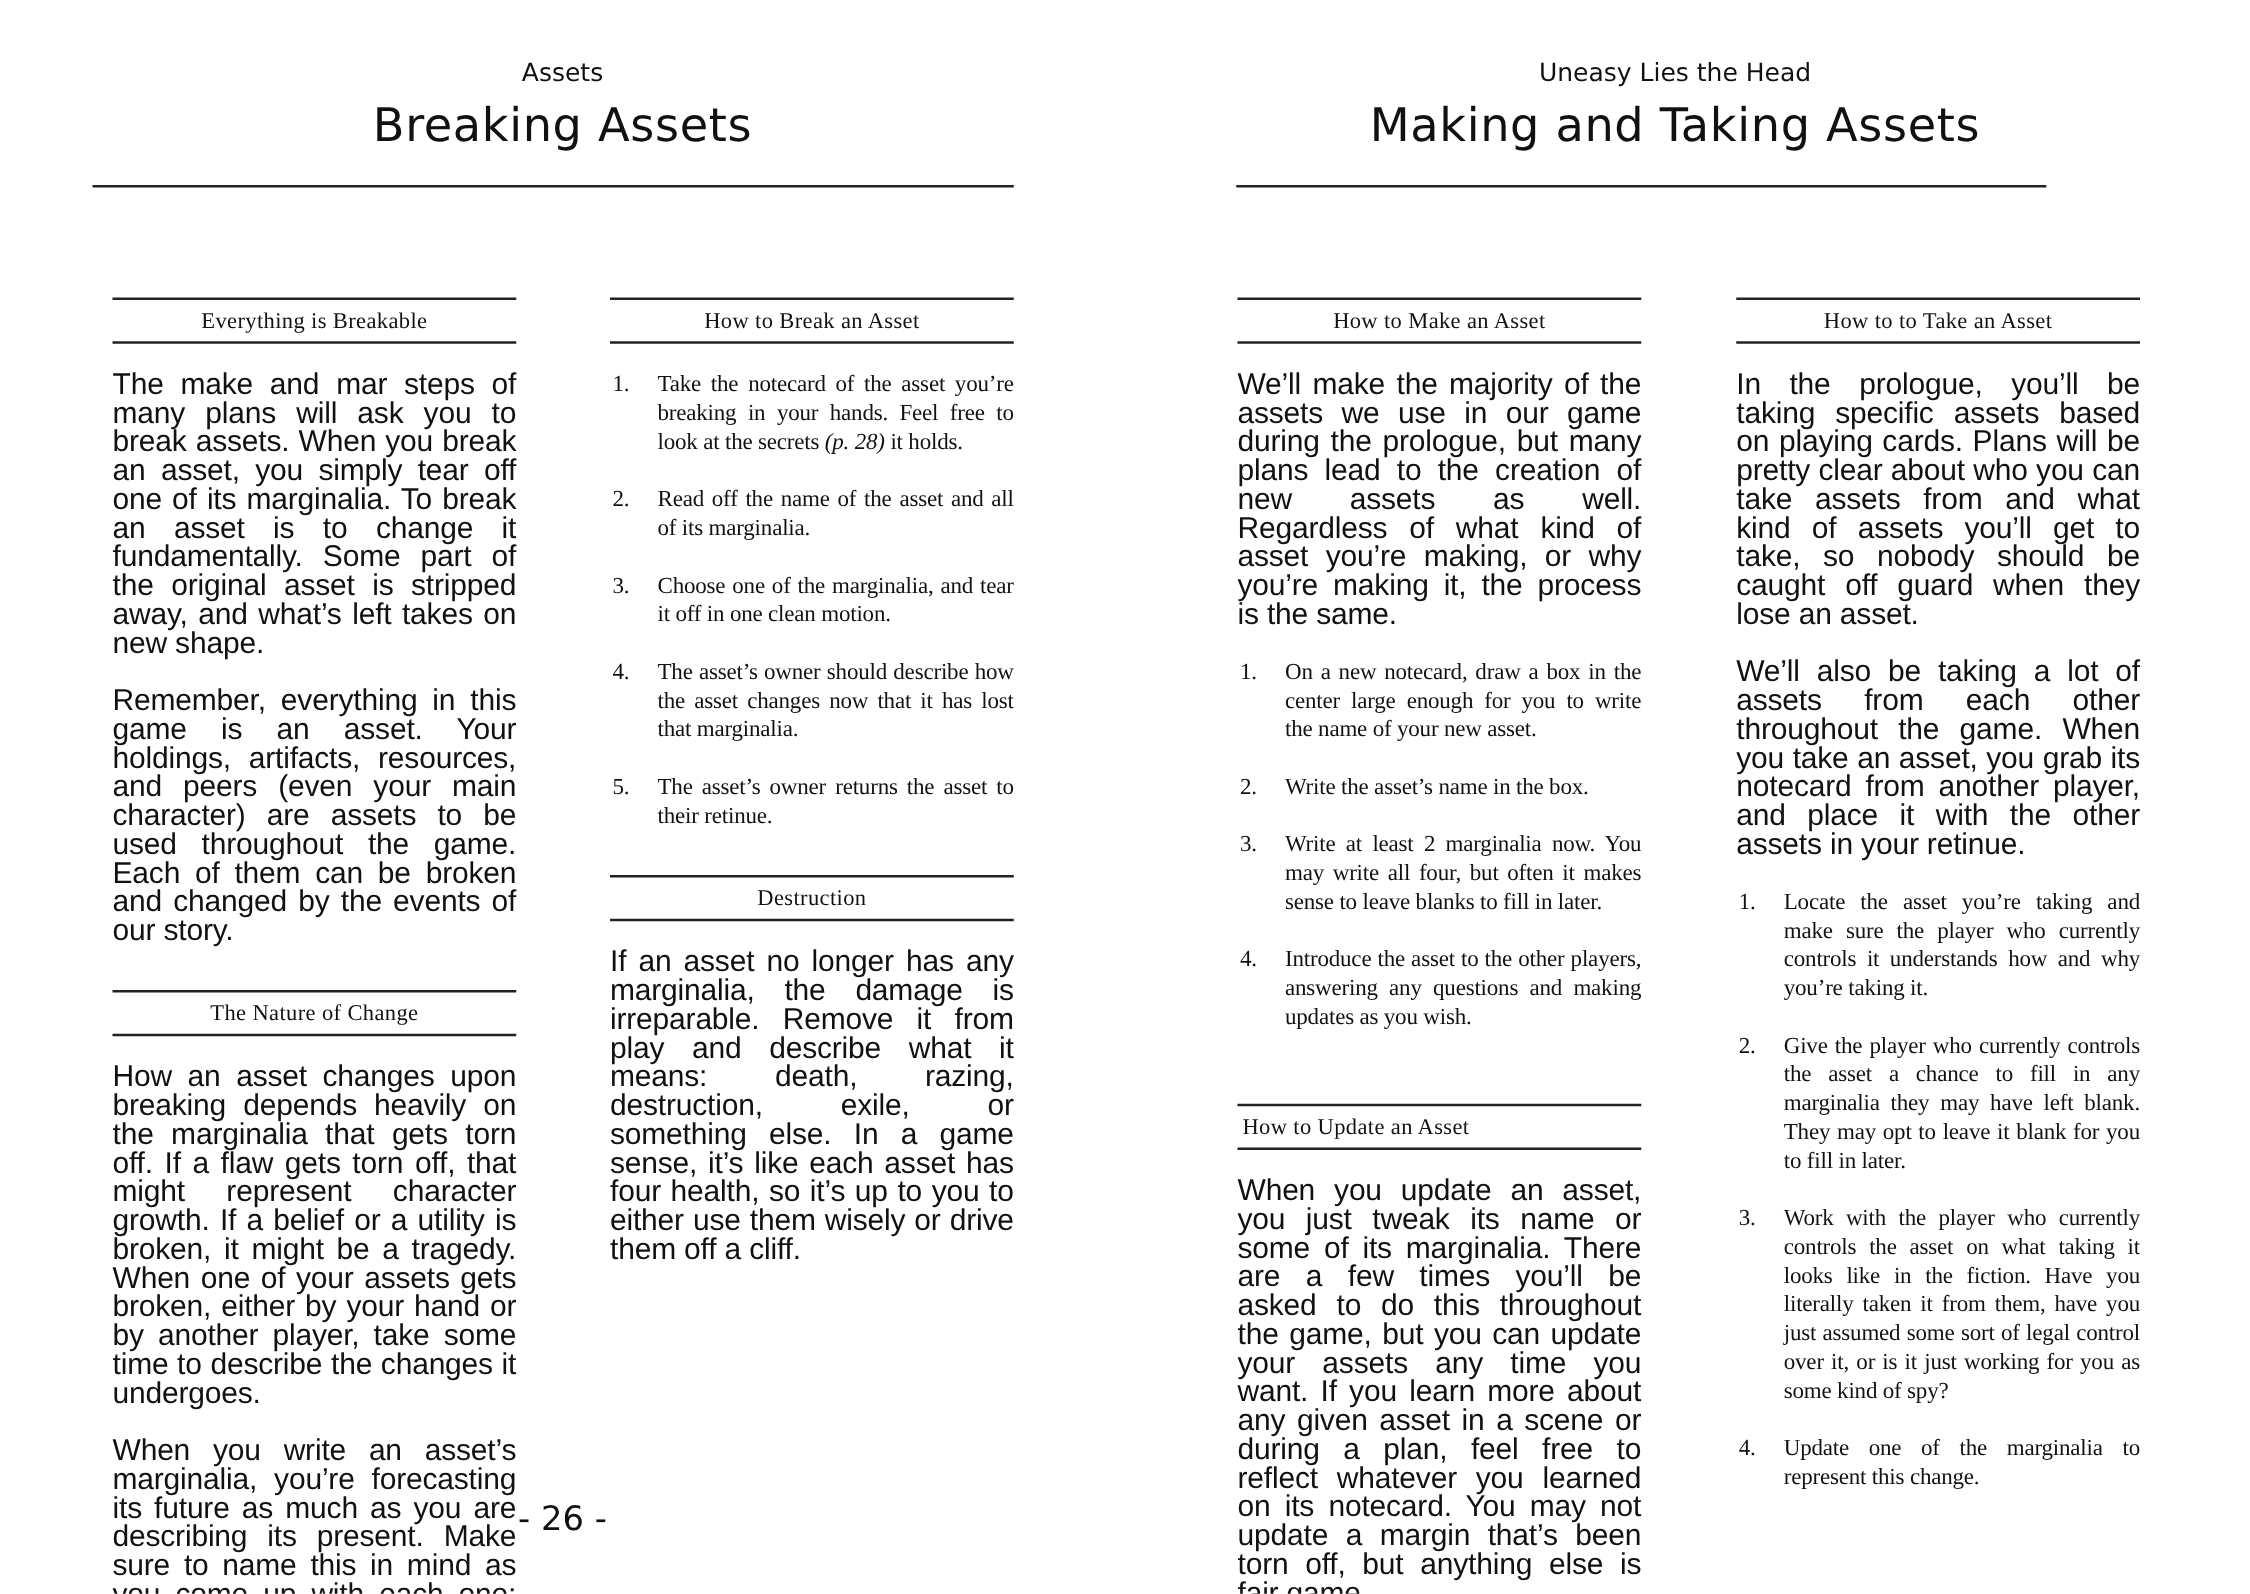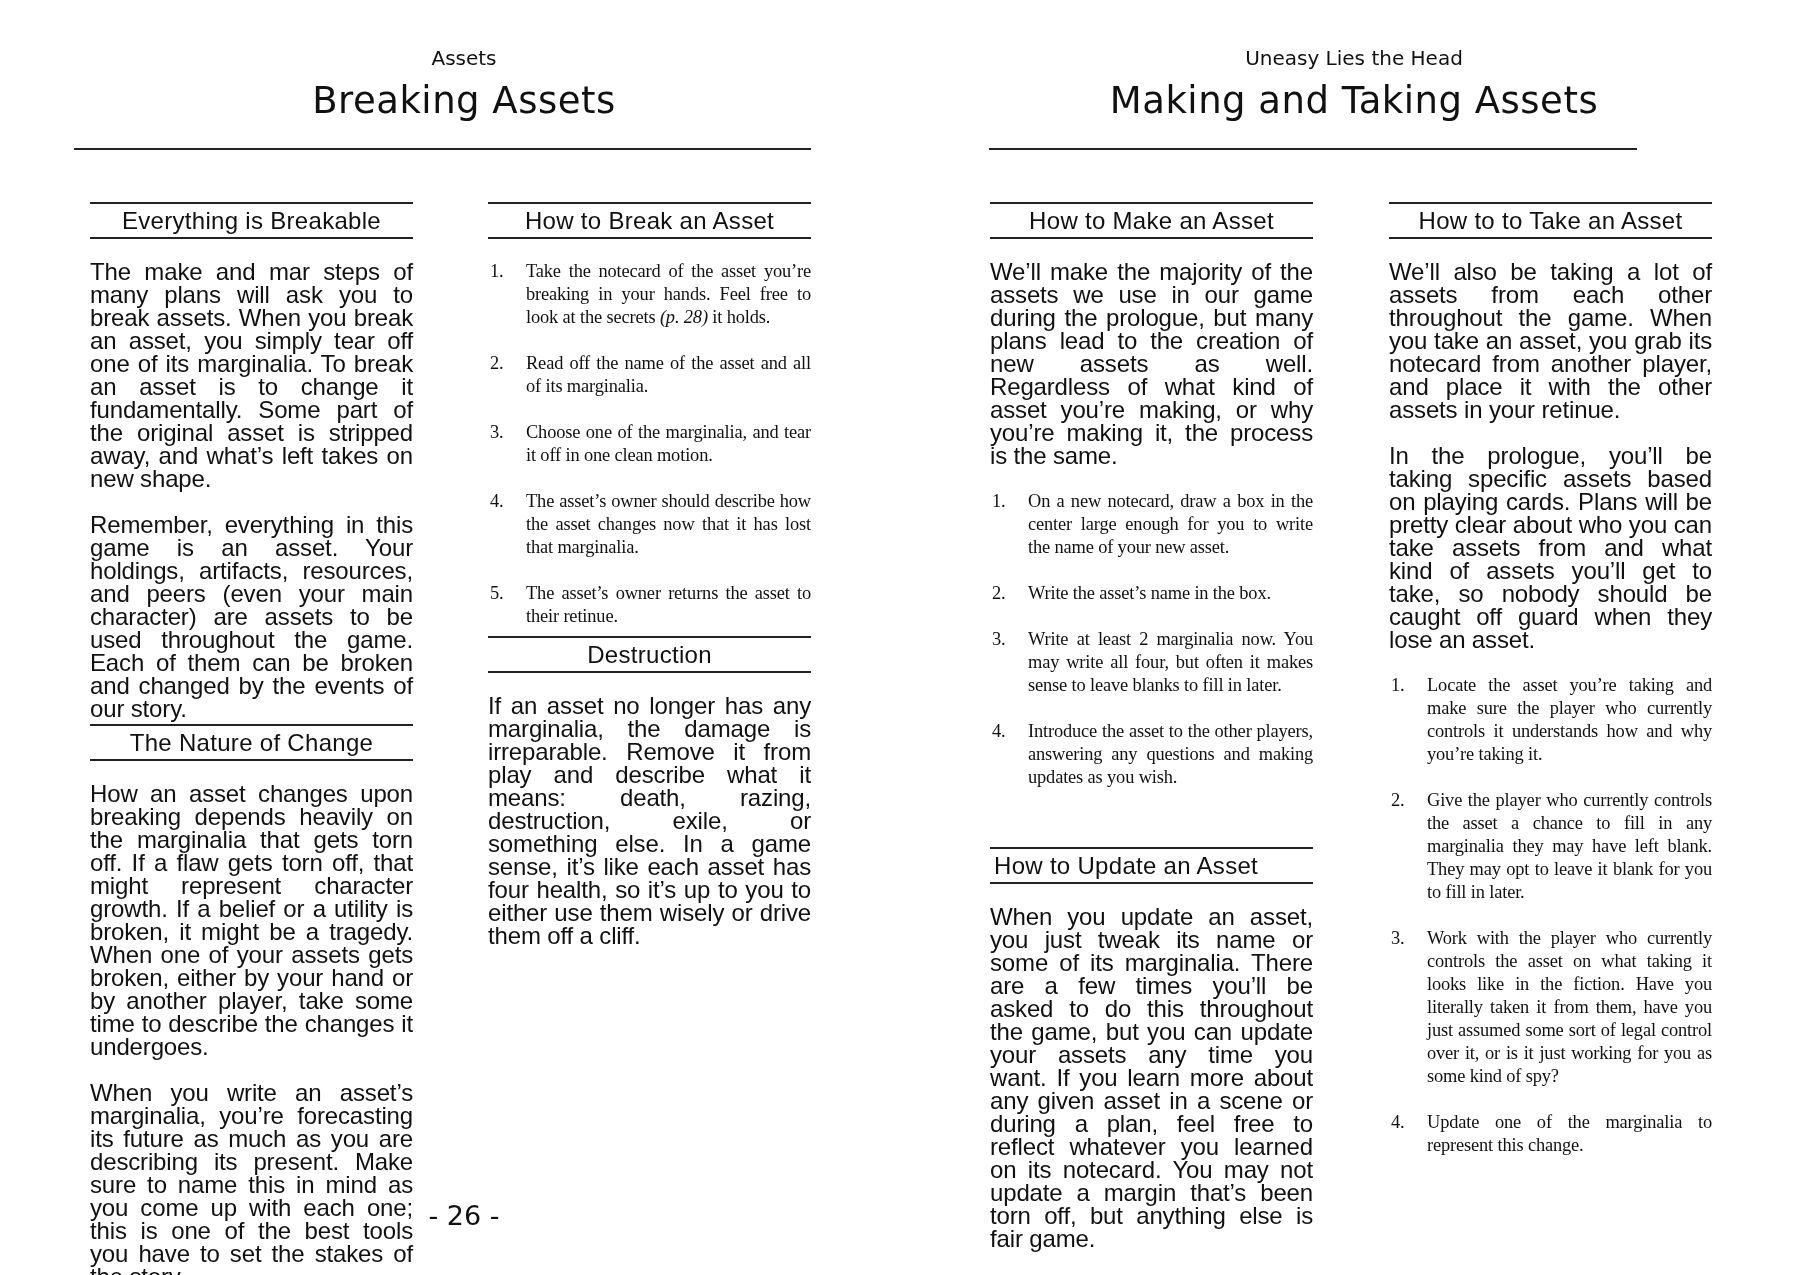--- a/index.html
+++ b/index.html
@@ -1,36 +1,36 @@
 <!DOCTYPE html>
 <html><head>
 <meta charset="utf-8">
 <style>
   html, body { margin: 0; padding: 0; background: #ffffff; }
   body { width: 1800px; height: 1275px; position: relative; overflow: hidden; color: #111; }
-  .page { position: absolute; top: 0; height: 1275px; width: 900px; padding-left: 28px; }
+  .page { position: absolute; top: 0; height: 1275px; width: 900px; }
   .page.left { left: 0; }
   .page.right { left: 900px; }
   .running-head {
     position: absolute; top: 46px; left: 0; width: 100%; text-align: center;
     font-family: "DejaVu Sans", sans-serif; font-size: 20px; line-height: 24px;
   }
   .page-title {
     position: absolute; top: 78px; left: 0; width: 100%; text-align: center;
     font-family: "DejaVu Sans", sans-serif; font-size: 37px; line-height: 46px; letter-spacing: 0.5px;
   }
   .title-rule { position: absolute; top: 148px; height: 0; border-top: 2.5px solid #222; }
   .page.left .title-rule { left: 74px; width: 737px; }
   .page.right .title-rule { left: 89px; width: 648px; }
   .col { position: absolute; top: 202px; width: 323px; }
   .section-head {
     border-top: 2.5px solid #222; border-bottom: 2.5px solid #222;
     height: 33px; text-align: center;
-    font-family: Liberation Sans, sans-serif; font-size: 24px; line-height: 33px;
-    margin-bottom: 21px; white-space: nowrap; letter-spacing: 0.3px;
+    font-family: Liberation Serif, serif; font-size: 18px; line-height: 33px;
+    margin-bottom: 21px; white-space: nowrap; letter-spacing: 0.3px; margin-top: 36px;
   }
   .para {
     font-family: Liberation Sans, sans-serif; font-size: 24px; line-height: 23px;
     text-align: justify; margin: 0 0 23px 0; letter-spacing: -0.15px;
   }
   .para.tight { margin-bottom: 4px; }
   ol.steps { list-style: none; margin: 0; padding: 0; }
   ol.steps li {
     position: relative; padding-left: 38px;
     font-family: "Liberation Serif", serif; font-size: 18.4px; line-height: 23px;
@@ -89,22 +89,22 @@
       <li><span class="num">2.</span><span>Write the asset’s name in the box.</span></li>
       <li><span class="num">3.</span><span>Write at least 2 marginalia now. You may write all four, but often it makes sense to leave blanks to fill in later.</span></li>
       <li style="margin-bottom:58px;"><span class="num">4.</span><span>Introduce the asset to the other players, answering any questions and making updates as you wish.</span></li>
     </ol>
     <div class="section-head" style="text-align:left; padding-left:4px;">How to Update an Asset</div>
     <p class="para">When you update an asset, you just tweak its name or some of its marginalia. There are a few times you’ll be asked to do this throughout the game, but you can update your assets any time you want. If you learn more about any given asset in a scene or during a plan, feel free to reflect whatever you learned on its notecard. You may not update a margin that’s been torn off, but anything else is fair game.</p>
   </div>
 
   <div class="col" style="left:489px;">
     <div class="section-head">How to to Take an Asset</div>
+    <p class="para">In the prologue, you’ll be taking specific assets based on playing cards. Plans will be pretty clear about who you can take assets from and what kind of assets you’ll get to take, so nobody should be caught off guard when they lose an asset.</p>
     <p class="para">We’ll also be taking a lot of assets from each other throughout the game. When you take an asset, you grab its notecard from another player, and place it with the other assets in your retinue.</p>
-    <p class="para">In the prologue, you’ll be taking specific assets based on playing cards. Plans will be pretty clear about who you can take assets from and what kind of assets you’ll get to take, so nobody should be caught off guard when they lose an asset.</p>
     <ol class="steps">
       <li><span class="num">1.</span><span>Locate the asset you’re taking and make sure the player who currently controls it understands how and why you’re taking it.</span></li>
       <li><span class="num">2.</span><span>Give the player who currently controls the asset a chance to fill in any marginalia they may have left blank. They may opt to leave it blank for you to fill in later.</span></li>
       <li><span class="num">3.</span><span>Work with the player who currently controls the asset on what taking it looks like in the fiction. Have you literally taken it from them, have you just assumed some sort of legal control over it, or is it just working for you as some kind of spy?</span></li>
       <li><span class="num">4.</span><span>Update one of the marginalia to represent this change.</span></li>
     </ol>
   </div>
 
 </div>
 

